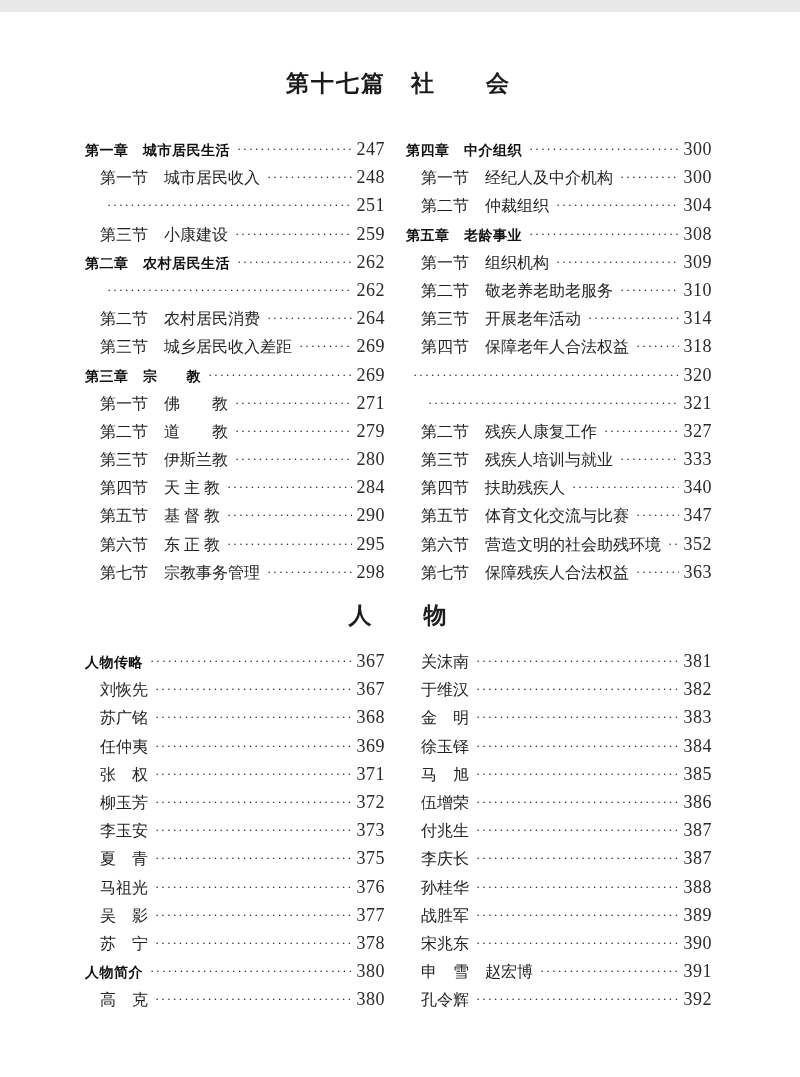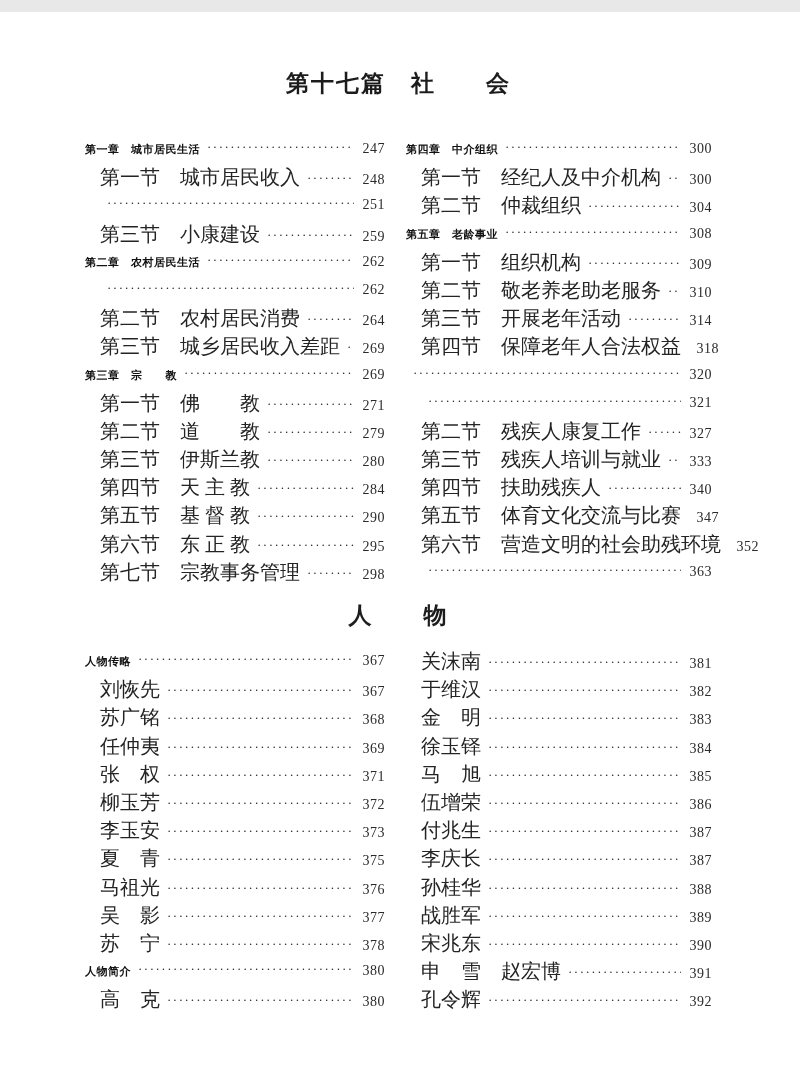--- a/index.html
+++ b/index.html
@@ -38,48 +38,48 @@
   .col-left  { width: 300px; }
   .col-right { width: 306px; }
   .row {
     display: flex;
     align-items: baseline;
     height: 28.2px;
     line-height: 28.2px;
   }
   .row .label {
     white-space: pre;
-    font-size: 20px;
+    font-size: 16px;
     flex: 0 0 auto;
     color: #242424;
   }
   .row.chapter .label,
   .row.header .label {
     font-family: "Liberation Sans", "DejaVu Sans", sans-serif;
     font-weight: 700;
-    font-size: 11px;
+    font-size: 14px;
     letter-spacing: 0.5px;
     color: #111111;
   }
   .row.section, .row.name { padding-left: 15px; }
   .row .dots {
     flex: 1 1 auto;
     overflow: hidden;
     white-space: nowrap;
     font-size: 13px;
     letter-spacing: 1.5px;
     margin: 0 5px 0 7px;
     color: #2e2e2e;
     position: relative;
     top: -2px;
   }
   .row .pagenum {
     flex: 0 0 auto;
     font-family: "Liberation Serif", "DejaVu Serif", serif;
-    font-size: 14px;
+    font-size: 18px;
     letter-spacing: 0.5px;
     color: #2a2a2a;
     text-align: right;
     min-width: 26px;
   }
 </style>
 </head>
 <body>
 
 <div class="page">
@@ -235,20 +235,21 @@
     <span class="label">第五节　体育文化交流与比赛</span>
     <span class="dots">··························································································</span>
     <span class="pagenum">347</span>
   </div>
         <div class="row section">
     <span class="label">第六节　营造文明的社会助残环境</span>
     <span class="dots">··························································································</span>
     <span class="pagenum">352</span>
   </div>
         <div class="row section">
+    <span class="label">第七节　保障残疾人合法权益</span>
     <span class="dots">··························································································</span>
     <span class="pagenum">363</span>
   </div>
       </div>
   </div>
 
   <h1 class="part-title people-title">人　　物</h1>
 
   <div class="toc toc-people">
     <div class="col-left">

